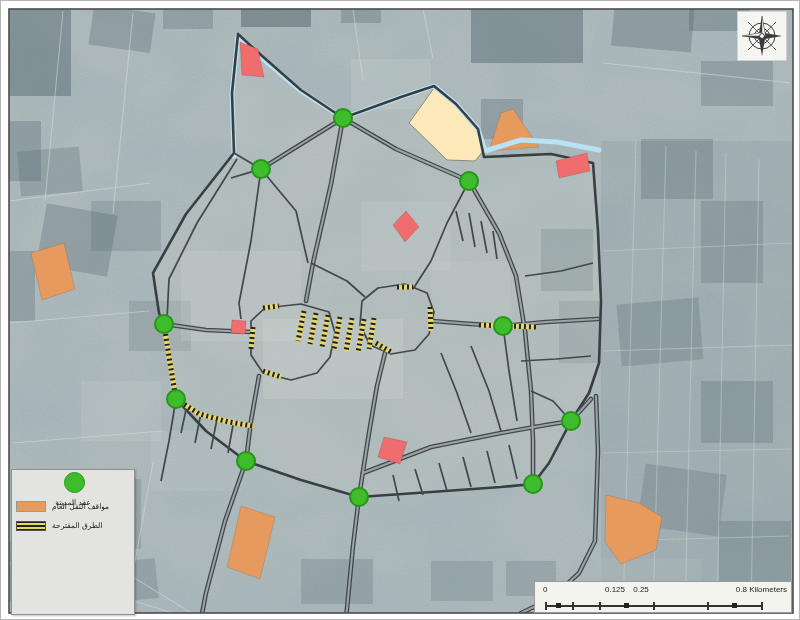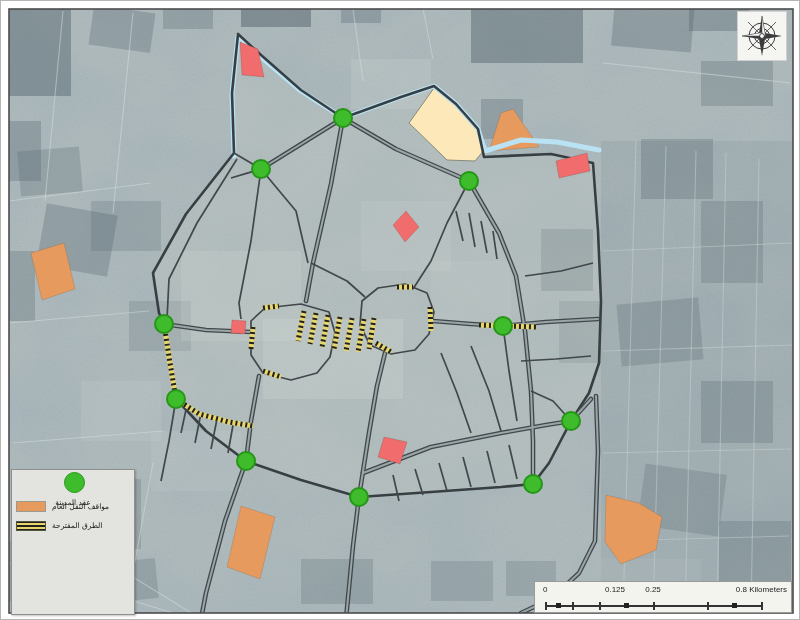--- a/index.html
+++ b/index.html
@@ -13,21 +13,21 @@
   .sw{flex:0 0 auto;}
   .sw-rect{width:30px;height:11px;border:1px solid #9a9a92;box-sizing:border-box;}
   .sw-line{width:30px;height:3px;background:#383f43;}
   .sw-circle{width:21px;height:21px;border-radius:50%;background:#3ebc2b;border:1.5px solid #259618;box-sizing:border-box;margin-left:2px;}
   .sw-hatch{width:30px;height:10px;border:1px solid #55553f;box-sizing:border-box;background:repeating-linear-gradient(180deg,#23231c 0 1.4px,#e6d66d 1.4px 3.4px);}
   
   .scalebar{position:absolute;left:533px;top:580px;width:258px;height:32px;background:#f4f4ef;border:1px solid #9a9a9a;box-sizing:border-box;z-index:5;}
   .sb-labels span{position:absolute;top:3px;font-size:8px;color:#222;font-family:"Liberation Sans",sans-serif;white-space:nowrap;}
   .sb-l0{left:8px;}
   .sb-l1{left:64px;transform:translateX(-50%);padding-left:32px;}
-  .sb-l2{left:118px;transform:translateX(-50%);}
+  .sb-l2{left:106px;transform:translateX(-50%);}
   .sb-l3{right:4px;}
   .sb-bar{position:absolute;left:0;top:19px;width:100%;height:10px;}
   .sb-line{position:absolute;left:10px;top:4px;width:217px;height:2px;background:#333;}
   .sb-tick{position:absolute;top:1px;width:1.5px;height:8px;background:#333;}
   .sb-sq{position:absolute;top:2px;width:5px;height:5px;background:#222;}
   
   .northbox{position:absolute;left:736px;top:10px;width:50px;height:50px;background:#f5f5f1;border:1px solid #d0d0d0;box-sizing:border-box;z-index:5;display:flex;align-items:center;justify-content:center;}
 </style>
 </head>
 <body>

